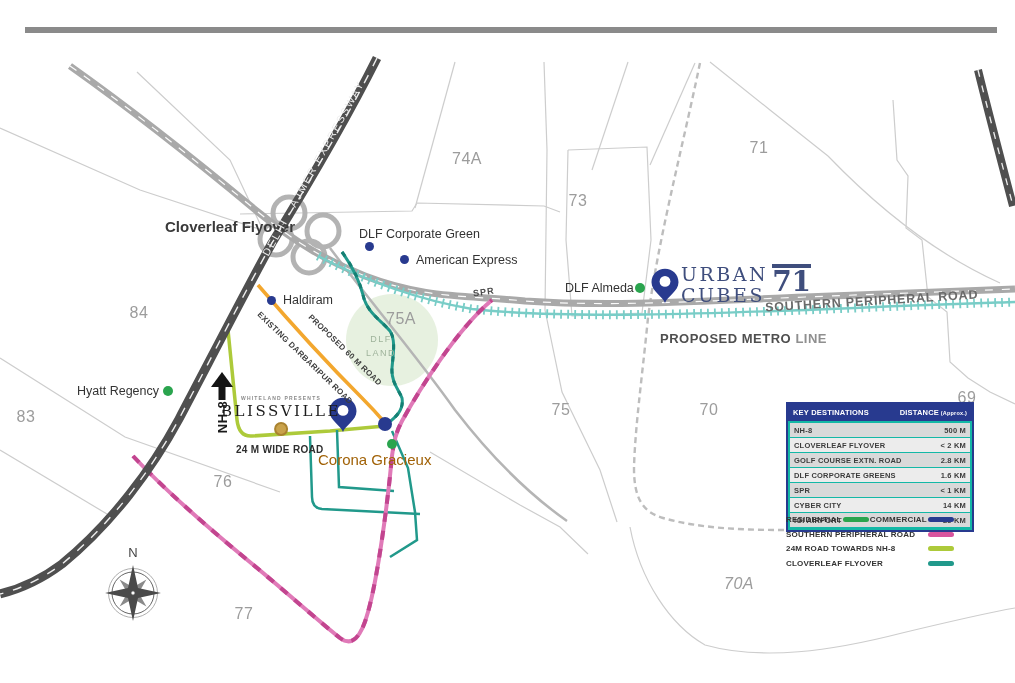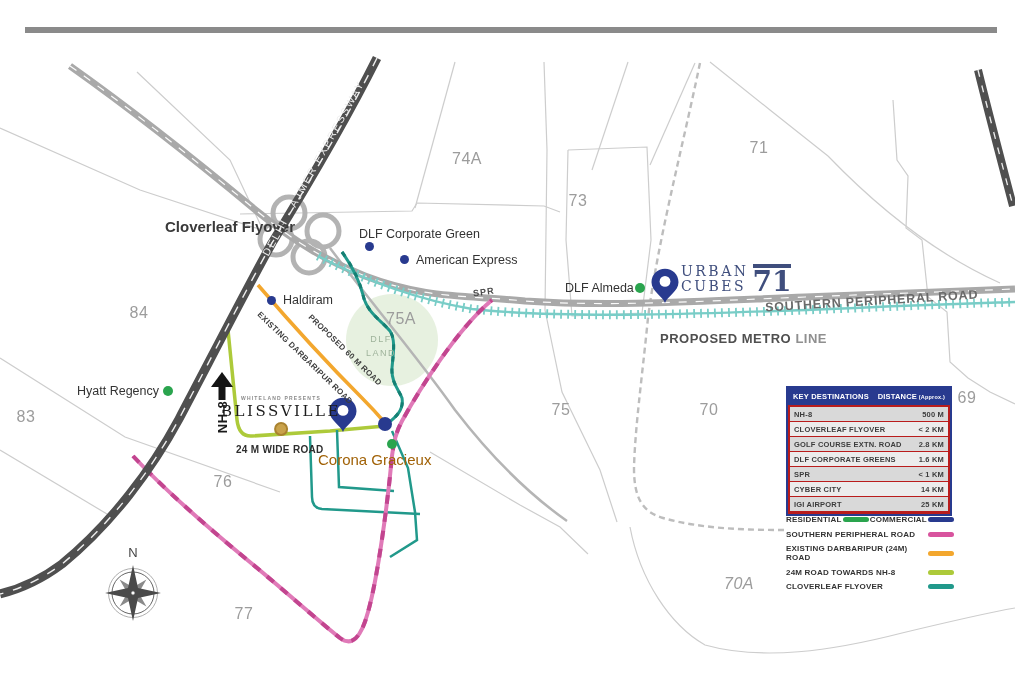--- a/index.html
+++ b/index.html
@@ -12,21 +12,21 @@
   
   .lm{position:absolute;font-size:12.5px;font-weight:500;color:#333;white-space:nowrap;}
   .dot{position:absolute;border-radius:50%;}
   .dot.blue{width:9px;height:9px;background:#283a8f;}
   .dot.green{width:10px;height:10px;background:#2aa44e;}
   
   .sector{position:absolute;transform:translate(-50%,-50%);color:#9c9c9c;font-size:16px;white-space:nowrap;letter-spacing:.5px;}
   
   .roadlbl{position:absolute;font-weight:bold;color:#3d3d3d;white-space:nowrap;}
   
-  .kd-table{position:absolute;left:786px;top:386px;width:166px;border:2px solid #283a8f;background:#b91c1c;box-sizing:border-box;}
+  .kd-table{position:absolute;left:786px;top:402px;width:188px;border:2px solid #283a8f;background:#14b8a6;box-sizing:border-box;}
   .kd-header{display:flex;justify-content:space-between;align-items:baseline;background:#283a8f;color:#fff;
     font-size:7.5px;font-weight:bold;padding:4px 5px;letter-spacing:.2px;}
   .kd-rows{padding:2px;}
   .kd-row{display:flex;justify-content:space-between;font-size:7.5px;font-weight:bold;color:#3c3c3c;
     padding:2.5px 4px;margin-bottom:1px;letter-spacing:.2px;}
   .kd-row:nth-child(odd){background:#d9d9d9;}
   .kd-row:nth-child(even){background:#ececec;}
   
   .legend{position:absolute;left:786px;top:515px;width:168px;font-size:8px;font-weight:bold;color:#333;letter-spacing:.2px;}
   .legend-row{display:flex;align-items:center;margin-bottom:5.5px;}
@@ -185,21 +185,21 @@
 
 <div class="abs" style="left:133px;top:552px;transform:translate(-50%,-50%);font-size:13px;color:#444;">N</div>
 
 <div class="abs" style="left:281px;top:395px;transform:translateX(-50%);text-align:center;">
   <div style="font-size:5px;letter-spacing:1.2px;color:#8a8a8a;font-weight:bold;">WHITELAND PRESENTS</div>
   <div style="font-family:'DejaVu Serif',serif;font-size:15px;letter-spacing:2.5px;color:#1c1c1c;font-weight:normal;margin-top:1px;">BLISSVILLE</div>
   <div style="width:10px;height:10px;border-radius:50%;background:#c9a24b;border:2px solid #a9822f;margin:2px auto 0;"></div>
 </div>
 
 <div class="abs" style="left:681px;top:264px;display:flex;align-items:flex-start;gap:4px;">
-  <div style="font-family:'DejaVu Serif',serif;color:#3f4e7d;font-size:14px;letter-spacing:2.5px;line-height:1.1;font-weight:500;">
+  <div style="font-family:'DejaVu Serif',serif;color:#3f4e7d;font-size:19px;letter-spacing:2.5px;line-height:1.1;font-weight:500;">
     <div>URBAN</div>
     <div>CUBES</div>
   </div>
   <div style="font-family:'DejaVu Serif',serif;color:#3f4e7d;font-size:28px;font-weight:bold;line-height:1;border-top:4px solid #3f4e7d;">71</div>
 </div>
 
 <div class="kd-table">
   <div class="kd-header">
     <span>KEY DESTINATIONS</span>
     <span>
@@ -243,24 +243,20 @@
     <span>RESIDENTIAL</span>
     <span class="chip" style="background: rgb(42, 164, 78);"></span>
     <span>COMMERCIAL</span>
     <span class="chip" style="background: rgb(40, 58, 143);"></span>
   </div>
   <div class="legend-row">
     <span>SOUTHERN PERIPHERAL ROAD</span>
       <span class="chip right" style="background: rgb(216, 84, 158);"></span>
   </div>
   <div class="legend-row">
-    <span>EXISTING DARBARIPUR (24M) ROAD</span>
-      <span class="chip right" style="background: rgb(243, 167, 46);"></span>
-  </div>
-  <div class="legend-row">
     <span>24M ROAD TOWARDS NH-8</span>
       <span class="chip right" style="background: rgb(173, 202, 58);"></span>
   </div>
   <div class="legend-row">
     <span>CLOVERLEAF FLYOVER</span>
       <span class="chip right" style="background: rgb(33, 153, 139);"></span>
   </div>
 </div>
 
 </body></html>

